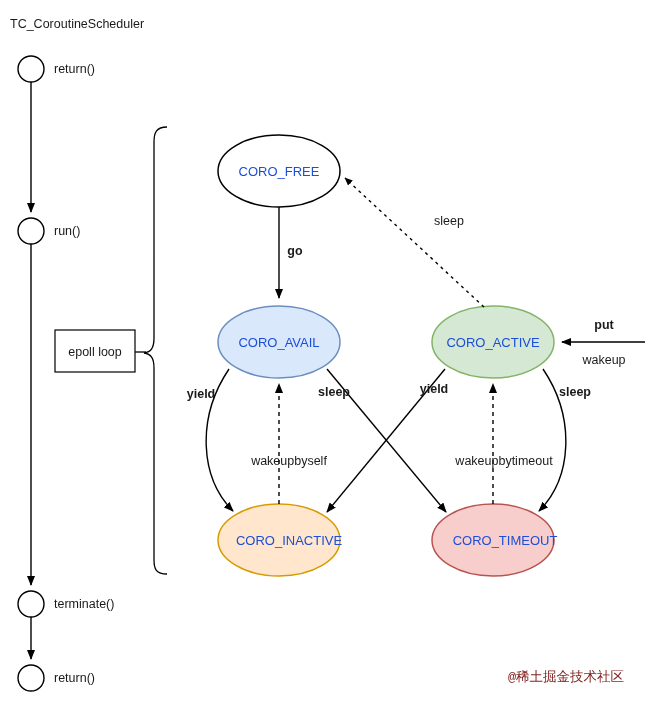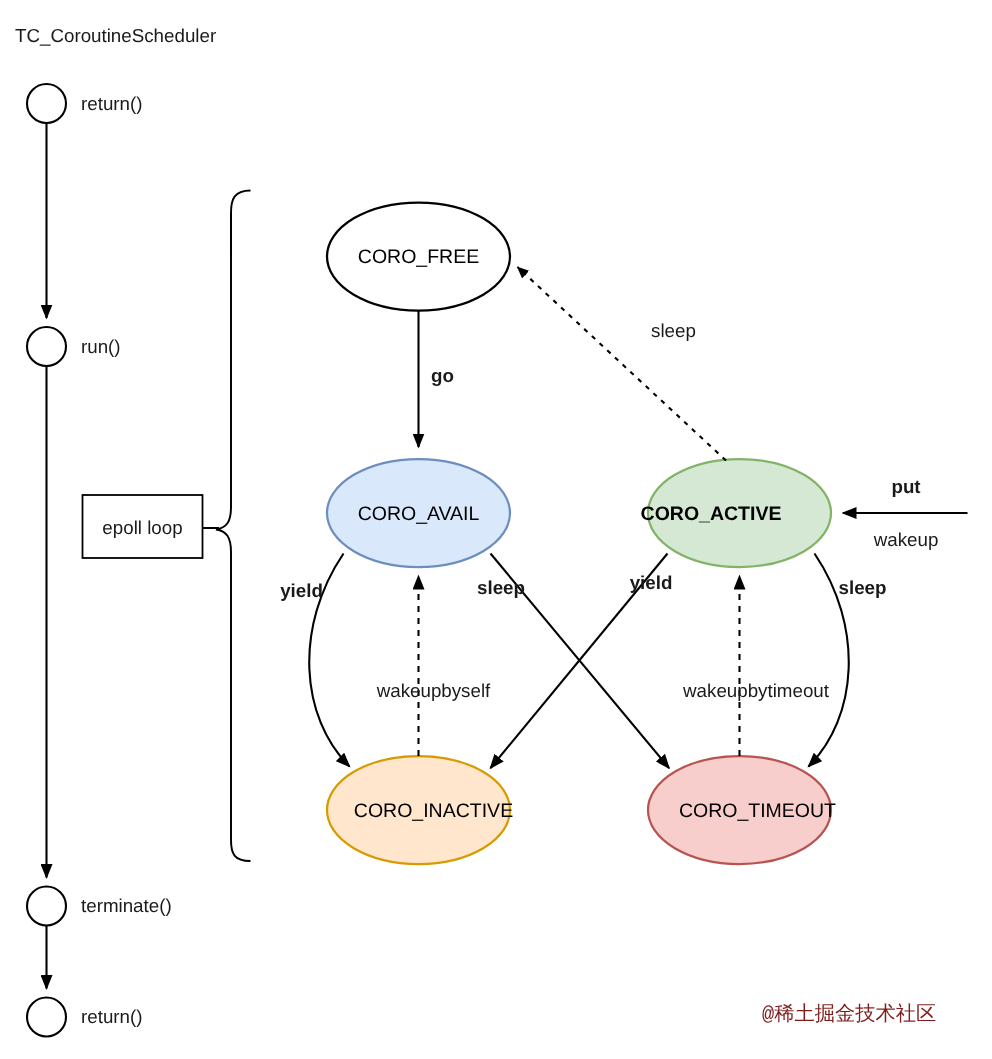--- a/index.html
+++ b/index.html
@@ -29,21 +29,21 @@
   .lbl {
     position: absolute;
     white-space: nowrap;
     color: #1a1a1a;
     font-size: 12.5px;
     line-height: 1;
   }
   .lbl.bold { font-weight: bold; }
   .lbl.node {
     font-size: 13px;
-    color: #000000;
+    color: #1d4ed8;
   }
   .lbl.title { font-size: 12.5px; color: #1a1a1a; }
   .lbl.center { transform: translate(-50%, -50%); }
   .lbl.wm {
     color: #7f1d1d;
     font-size: 13.5px;
     font-family: Liberation Mono, monospace;
   }
 </style>
 </head>
@@ -110,21 +110,21 @@
 
   <div class="lbl" style="left:54px; top:63px;">return()</div>
   <div class="lbl" style="left:54px; top:225px;">run()</div>
   <div class="lbl" style="left:54px; top:598px;">terminate()</div>
   <div class="lbl" style="left:54px; top:672px;">return()</div>
 
   <div class="lbl center" style="left:95px; top:352px;">epoll loop</div>
 
   <div class="lbl node center" style="left:279px; top:171px;">CORO_FREE</div>
   <div class="lbl node center" style="left:279px; top:342px;">CORO_AVAIL</div>
-  <div class="lbl node center" style="left:474px; top:342px;font-weight:bold;">CORO_ACTIVE</div>
+  <div class="lbl node center" style="left:493px; top:342px;">CORO_ACTIVE</div>
   <div class="lbl node center" style="left:279px; top:540px;margin-left:10px;">CORO_INACTIVE</div>
   <div class="lbl node center" style="left:493px; top:540px;margin-left:12px;">CORO_TIMEOUT</div>
 
   <div class="lbl bold center" style="left:295px; top:251px;">go</div>
   <div class="lbl center" style="left:449px; top:221px;">sleep</div>
   <div class="lbl bold center" style="left:201px; top:394px;">yield</div>
   <div class="lbl bold center" style="left:334px; top:392px;">sleep</div>
   <div class="lbl bold center" style="left:434px; top:389px;">yield</div>
   <div class="lbl bold center" style="left:575px; top:392px;">sleep</div>
   <div class="lbl center" style="left:289px; top:461px;">wakeupbyself</div>

